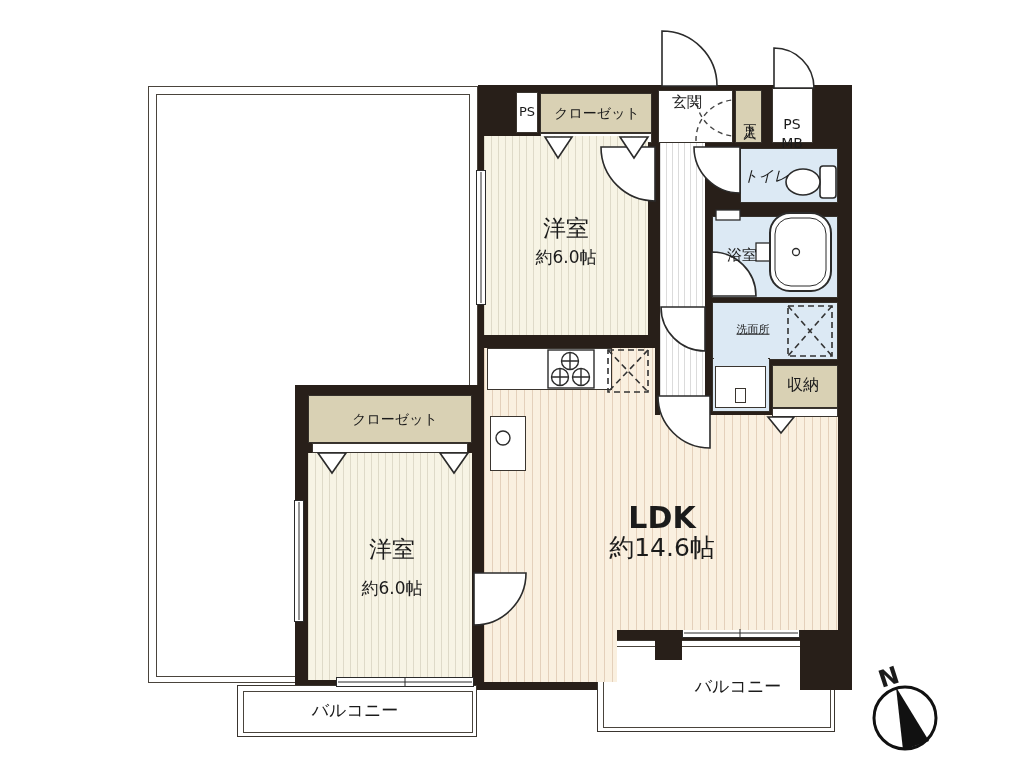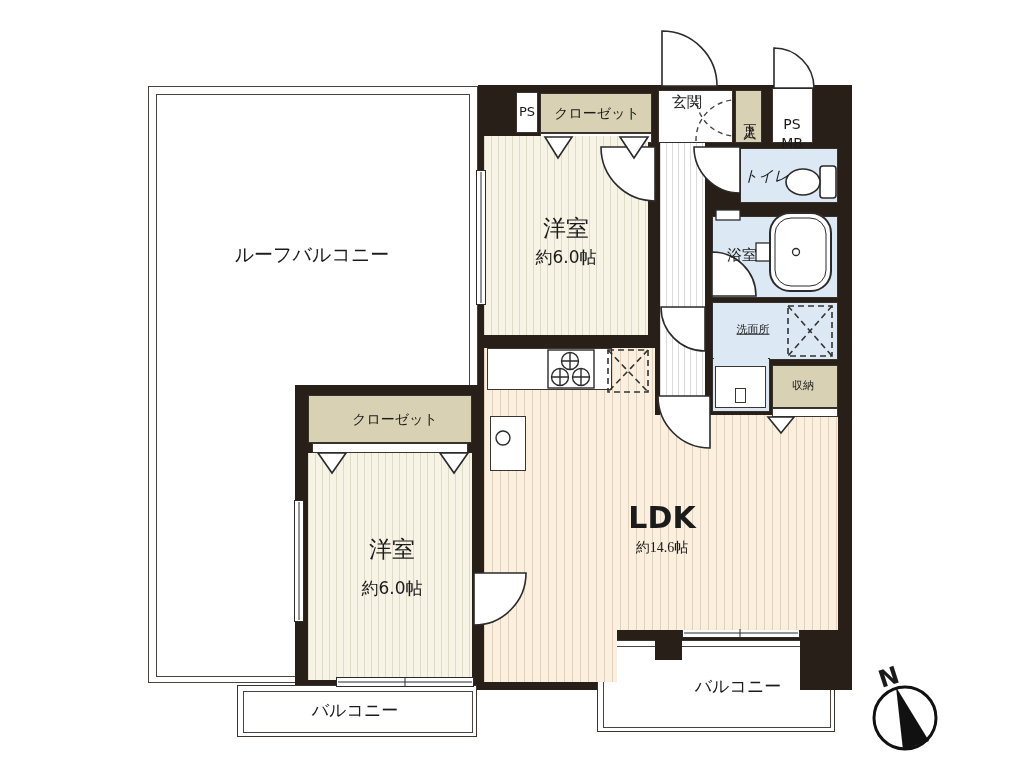--- a/index.html
+++ b/index.html
@@ -156,35 +156,34 @@
       <line x1="684" y1="633" x2="798" y2="633"></line>
       <line x1="740" y1="629" x2="740" y2="637"></line>
     </g>
 
     <g>
       <circle cx="905" cy="718" r="31" fill="none" stroke="#111" stroke-width="3"></circle>
       <polygon points="896,687 929,741 903,750" fill="#111"></polygon>
     </g>
   </svg>
 
-  <div class="lbl" style="left:312px;top:255px;font-size:19px;">ルーフバルコニー</div>
   <div class="lbl" style="left:566px;top:228px;font-size:23px;">洋室</div>
   <div class="lbl" style="left:566px;top:258px;font-size:17px;">約6.0帖</div>
   <div class="lbl" style="left:597px;top:113px;font-size:14px;">クローゼット</div>
   <div class="lbl" style="left:527px;top:112px;font-size:13px;">PS</div>
   <div class="lbl" style="left:687px;top:103px;font-size:15px;">玄関</div>
   <div class="lbl vtext" style="left:749px;top:116px;font-size:13px;">下足入</div>
   <div class="lbl" style="left:792px;top:106px;font-size:14px;margin-top:37px;">MB</div>
   <div class="lbl" style="left:792px;top:124px;font-size:14px;">PS</div>
   <div class="lbl" style="left:766px;top:177px;font-size:15px;font-style:italic;">トイレ</div>
   <div class="lbl" style="left:742px;top:256px;font-size:15px;">浴室</div>
   <div class="lbl" style="left:753px;top:330px;font-size:11px;text-decoration:underline;">洗面所</div>
-  <div class="lbl" style="left:803px;top:386px;font-size:11px;">収納</div>
+  <div class="lbl" style="left:803px;top:386px;font-size:16px;font-family:Liberation Mono, monospace;">収納</div>
   <div class="lbl" style="left:662px;top:518px;font-size:30px;font-weight:bold;">LDK</div>
-  <div class="lbl" style="left:662px;top:548px;font-size:14px;font-family:Liberation Serif, serif;">約14.6帖</div>
+  <div class="lbl" style="left:662px;top:548px;font-size:25px;">約14.6帖</div>
   <div class="lbl" style="left:392px;top:549px;font-size:23px;">洋室</div>
   <div class="lbl" style="left:392px;top:589px;font-size:17px;">約6.0帖</div>
   <div class="lbl" style="left:395px;top:419px;font-size:14px;">クローゼット</div>
   <div class="lbl" style="left:355px;top:711px;font-size:17px;">バルコニー</div>
   <div class="lbl" style="left:738px;top:687px;font-size:17px;">バルコニー</div>
   <div class="lbl" style="left:889px;top:678px;font-size:24px;font-weight:bold;transform:translate(-50%,-50%) rotate(-18deg);">N</div>
 
 </div>
 
 </body></html>

